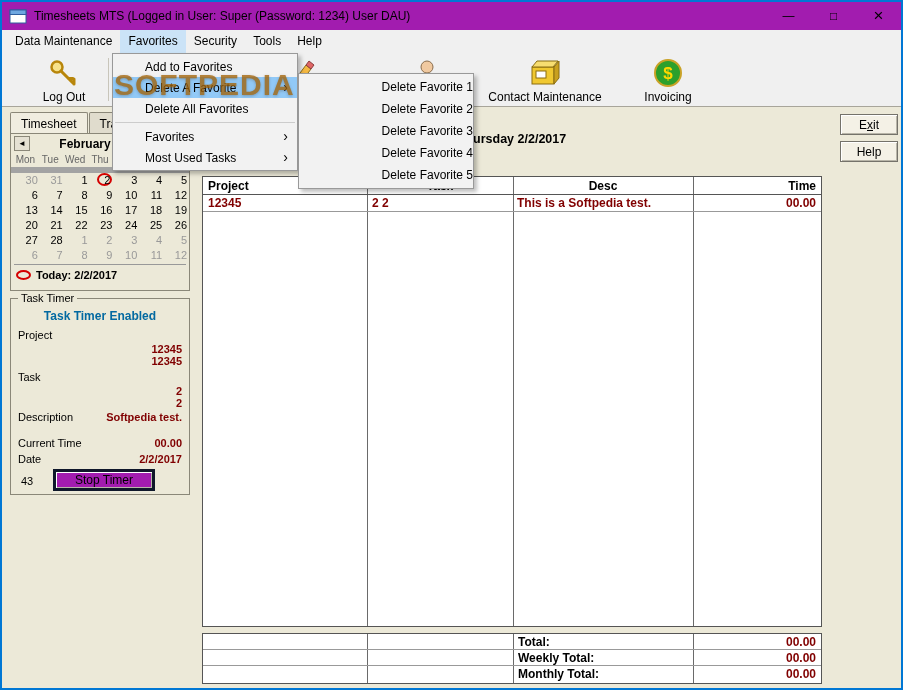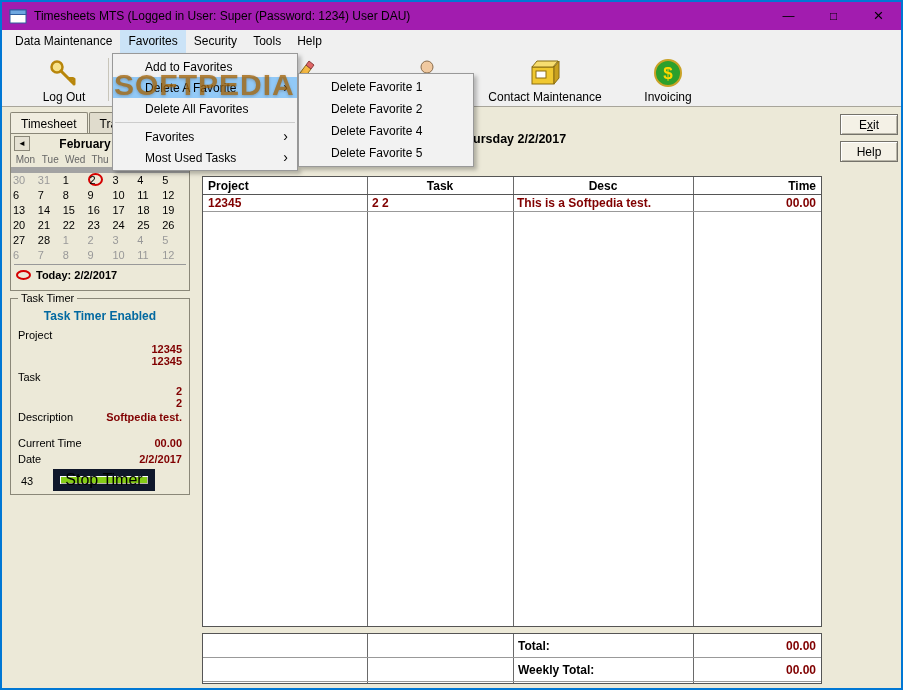--- a/index.html
+++ b/index.html
@@ -49,75 +49,75 @@
   .calendar { position:absolute; left:8px; top:131px; width:180px; height:158px;
               border:1px solid #8a8778; background:#ece9d8; font-size:11px; }
   .cal-title { position:relative; height:20px; line-height:20px; text-align:center;
                font-weight:bold; font-size:12px; }
   .cal-nav { position:absolute; left:3px; top:2px; width:16px; height:15px; font-size:8px;
              display:flex; align-items:center; justify-content:center;
              background:#e4e0d2; border:1px solid #8a8778; }
   .cal-dayrow { display:flex; padding:0 2px; border-bottom:6px solid #a3a3a3; }
   .ch { width:25px; text-align:center; font-size:10px; color:#666; height:13px; }
   .cal-week { display:flex; padding:0 2px; }
-  .cd { width:25px; height:15px; line-height:15px; text-align:left; font-size:11px; color:#000; }
+  .cd { width:25px; height:15px; line-height:15px; text-align:right; font-size:11px; color:#000; }
   .cd.m { color:#999; }
   .circ { display:inline-block; min-width:15px; height:13px; line-height:11px;
           border:2px solid #d40000; border-radius:50%; }
   .cal-sep { border-top:1px solid #999; margin:1px 3px 0 3px; }
   .cal-today { display:flex; align-items:center; gap:5px; padding-left:5px; height:19px;
                font-weight:bold; font-size:11px; }
   .today-icon { width:15px; height:10px; border:2px solid #d40000; border-radius:50%; flex:0 0 auto; }
 
   
   .group { position:absolute; left:8px; top:296px; width:180px; height:197px;
            border:1px solid #8a8778; font-size:11px; }
   .group-label { position:absolute; top:-7px; left:7px; background:#ece9d8; padding:0 3px;
                  font-size:11px; color:#000; }
   .tt-status { position:absolute; top:10px; left:0; right:0; text-align:center;
                font-weight:bold; font-size:12px; color:#0369a1; }
   .tt-lab { position:absolute; left:7px; color:#000; }
   .tt-val { position:absolute; right:7px; color:#800000; font-weight:bold; text-align:right; }
   .tt-counter { position:absolute; left:10px; top:176px; color:#000; }
-  .tt-btn { position:absolute; left:42px; top:170px; width:102px; height:22px; background:#84cc16;
-            border:7px solid #0f172a; box-shadow:inset 1px 1px 0 #fff, inset -1px -1px 0 #b8b5a8;
-            font-size:16px; display:flex; align-items:center; justify-content:center; }
+  .tt-btn { position:absolute; left:42px; top:170px; width:102px; height:22px; background:#a21caf;
+            border:3px solid #0f172a; box-shadow:inset 1px 1px 0 #fff, inset -1px -1px 0 #b8b5a8;
+            font-size:12px; display:flex; align-items:center; justify-content:center; }
 
   
   .date-header { position:absolute; left:200px; top:130px; width:620px; text-align:center;
                  font-weight:bold; font-size:12.5px; color:#000; }
   .sheet { position:absolute; left:200px; top:174px; width:620px; height:451px;
            background:#fff; border:1px solid #555; }
   .vline { position:absolute; top:0; bottom:0; width:1px; background:#6a6a6a; }
   .v1 { left:164px; } .v2 { left:310px; } .v3 { left:490px; }
   .srow { display:flex; align-items:center; font-size:12px; position:relative; }
   .srow.head { height:18px; font-weight:bold; border-bottom:1px solid #555; }
   .srow.data { height:17px; font-weight:bold; color:#800000; border-bottom:1px solid #999; }
   .c1 { width:164px; padding-left:5px; }
   .c2 { width:146px; padding-left:5px; }
   .c2.center, .c3.center { text-align:center; padding-left:0; }
   .c3 { width:180px; padding-left:4px; }
   .c4 { width:128px; padding-right:5px; text-align:right; }
 
   .totals { position:absolute; left:200px; top:631px; width:620px; height:51px;
             background:#fff; border:1px solid #555; }
-  .trow { display:flex; align-items:center; height:24px; font-size:12px; position:relative; }
+  .trow { display:flex; align-items:center; height:16px; font-size:12px; position:relative; }
   .trow.b { border-bottom:1px solid #999; }
   .tspace { width:310px; }
   .tlab { width:180px; padding-left:5px; font-weight:bold; color:#000; }
   .tval { width:128px; padding-right:5px; text-align:right; font-weight:bold; color:#800000; }
 
   
   .menu-popup { position:absolute; background:#f2f2f2; border:1px solid #999;
                 box-shadow:3px 3px 4px rgba(0,0,0,0.25); font-size:12px; padding:2px 0; color:#000; }
   .favmenu { left:110px; top:51px; width:186px; z-index:100; }
   .submenu { left:296px; top:71px; width:176px; z-index:101; }
   .menu-item { height:21px; display:flex; align-items:center; padding-left:32px; position:relative;
                white-space:nowrap; }
-  .submenu .menu-item { height:22px; }
+  .submenu .menu-item { height:22px;justify-content:flex-end; }
   .menu-item.hl { background:#91c9f7; }
   .menu-arrow { position:absolute; right:9px; top:50%; transform:translateY(-54%);
                 font-size:14px; line-height:1; }
   .menu-sep { height:1px; background:#ccc; margin:3px 2px; }
 
   
   .watermark { position:absolute; left:112px; top:66px; z-index:150; font-size:30px;
                font-weight:bold; letter-spacing:1px; color:#a16207; opacity:0.78;
                text-shadow:0 1px 3px rgba(90,90,90,0.55); pointer-events:none; }
 </style>
@@ -381,20 +381,23 @@
   </div>
 
   <div class="menu-popup submenu">
     <div class="menu-item">
       <span>Delete Favorite 1</span>
     </div>
     <div class="menu-item">
       <span>Delete Favorite 2</span>
     </div>
     <div class="menu-item">
+      <span>Delete Favorite 3</span>
+    </div>
+    <div class="menu-item">
       <span>Delete Favorite 4</span>
     </div>
     <div class="menu-item">
       <span>Delete Favorite 5</span>
     </div>
   </div>
 
   <div class="watermark">SOFTPEDIA</div>
 
 </div>

